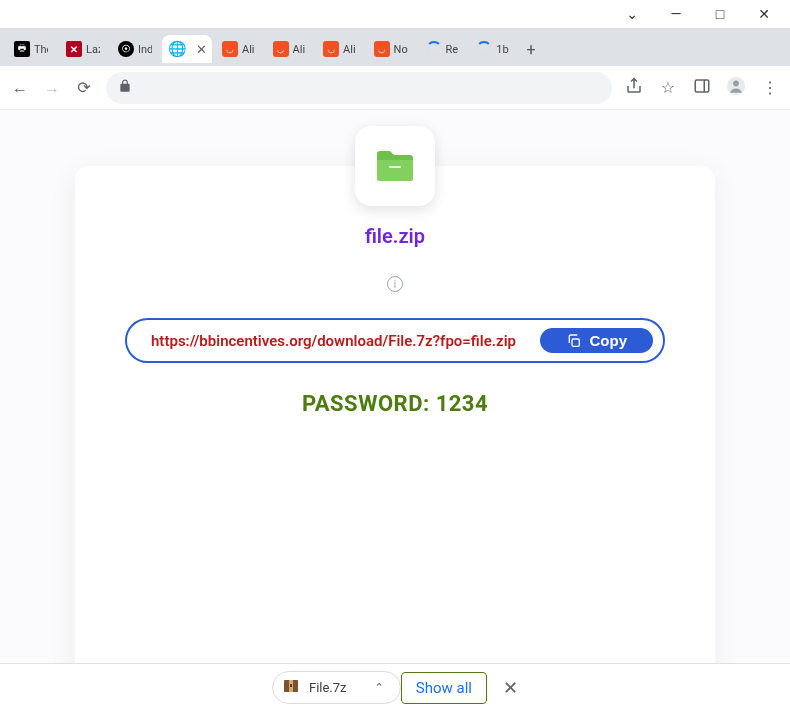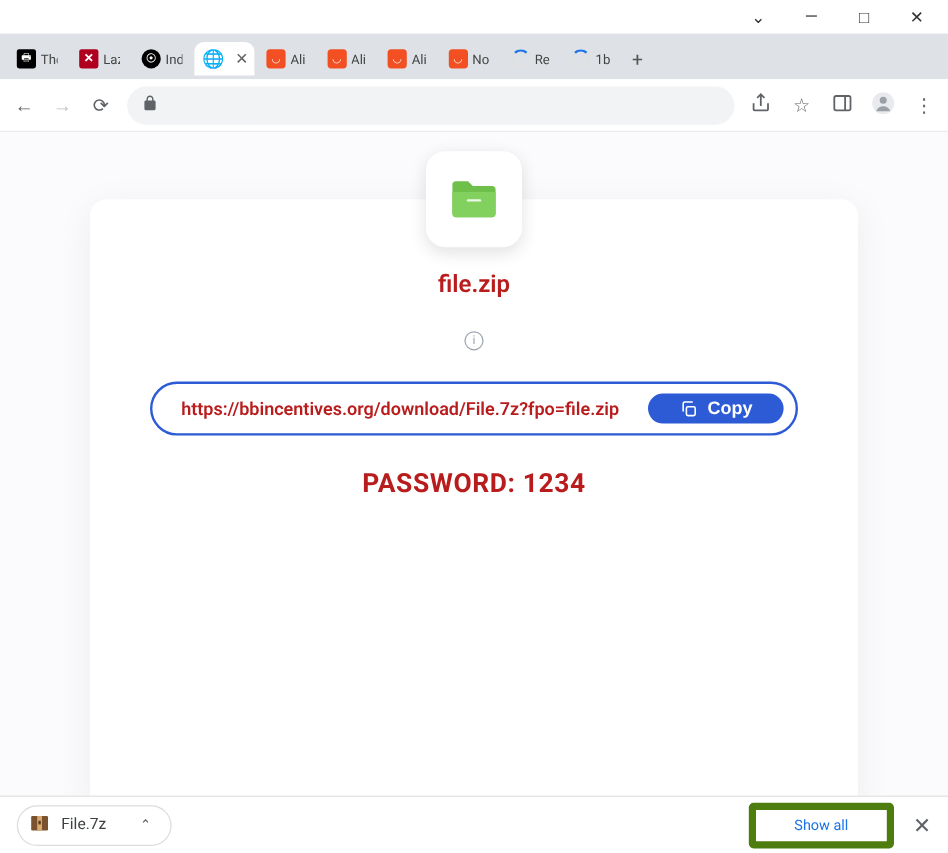--- a/index.html
+++ b/index.html
@@ -117,21 +117,21 @@
       border-radius: 16px;
       box-shadow: 0 4px 14px rgba(0,0,0,0.12);
       display: flex;
       align-items: center;
       justify-content: center;
       margin: -40px auto 18px auto;
       position: relative;
     }
     
     .filename {
-      color: #b91c1c;
+      color: #6d28d9;
       font-size: 20px;
       font-weight: 600;
       margin-bottom: 28px;
     }
     
     .headline {
       font-size: 28px;
       font-weight: 700;
       color: #1a1a1a;
       font-family: Georgia, "Times New Roman", serif;
@@ -185,59 +185,59 @@
       padding: 4px 26px;
       font-size: 15px;
       font-weight: 600;
       display: flex;
       align-items: center;
       gap: 8px;
       cursor: pointer;
     }
     
     .password {
-      color: #b91c1c;
+      color: #4d7c0f;
       font-size: 22px;
       font-weight: 700;
       letter-spacing: 0.5px;
     }
     
     
     .downloads-bar {
       position: absolute;
       bottom: 0;
       left: 0;
       right: 0;
       height: 48px;
       background: #fff;
       border-top: 1px solid #e0e0e0;
       display: flex;
       align-items: center;
       padding: 0 14px;
-      justify-content: space-between;
+      justify-content: center;
     }
     .download-item {
       display: flex;
       align-items: center;
       gap: 10px;
       border: 1px solid #dadce0;
       border-radius: 18px;
       padding: 6px 16px 6px 10px;
       font-size: 13px;
       color: #3c4043;
       cursor: pointer;
     }
     .download-chevron { margin-left: 18px; color: #5f6368; font-size: 11px; }
     .downloads-right { display: flex; align-items: center; gap: 16px; }
     .show-all {
       color: #1a73e8;
-      font-size: 12px;
-      border: 6px solid #4d7c0f;
+      font-size: 15px;
+      border: 1px solid #4d7c0f;
       border-radius: 4px;
-      padding: 6px 32px;
+      padding: 6px 14px;
       cursor: pointer;
     }
     .close-bar { color: #5f6368; font-size: 18px; cursor: pointer; }
     
     
     .watermark {
       position: absolute;
       top: 50%;
       left: 50%;
       transform: translate(-50%, -50%) rotate(0deg);

